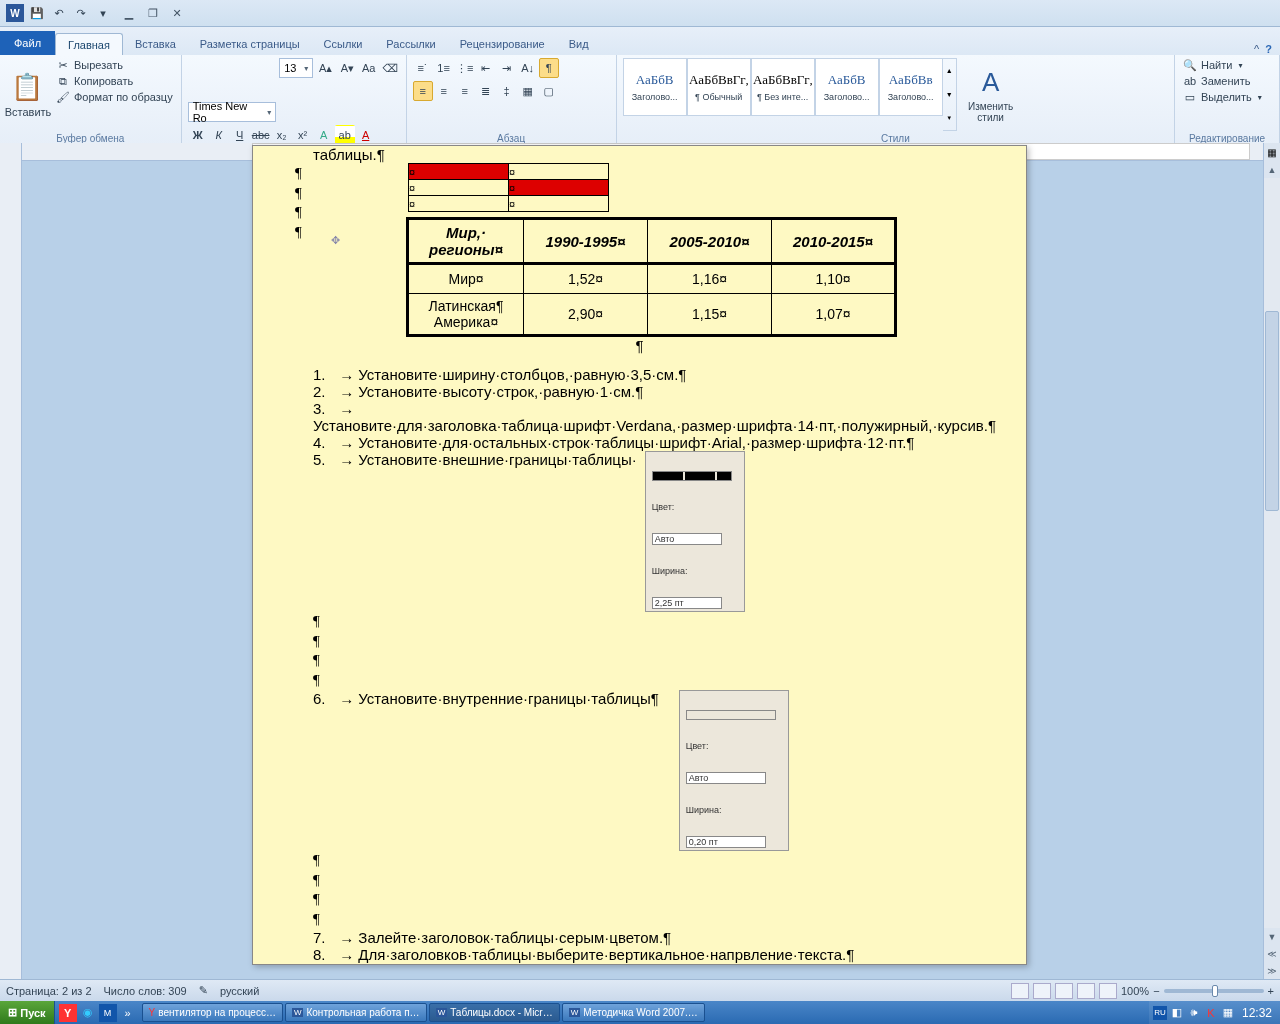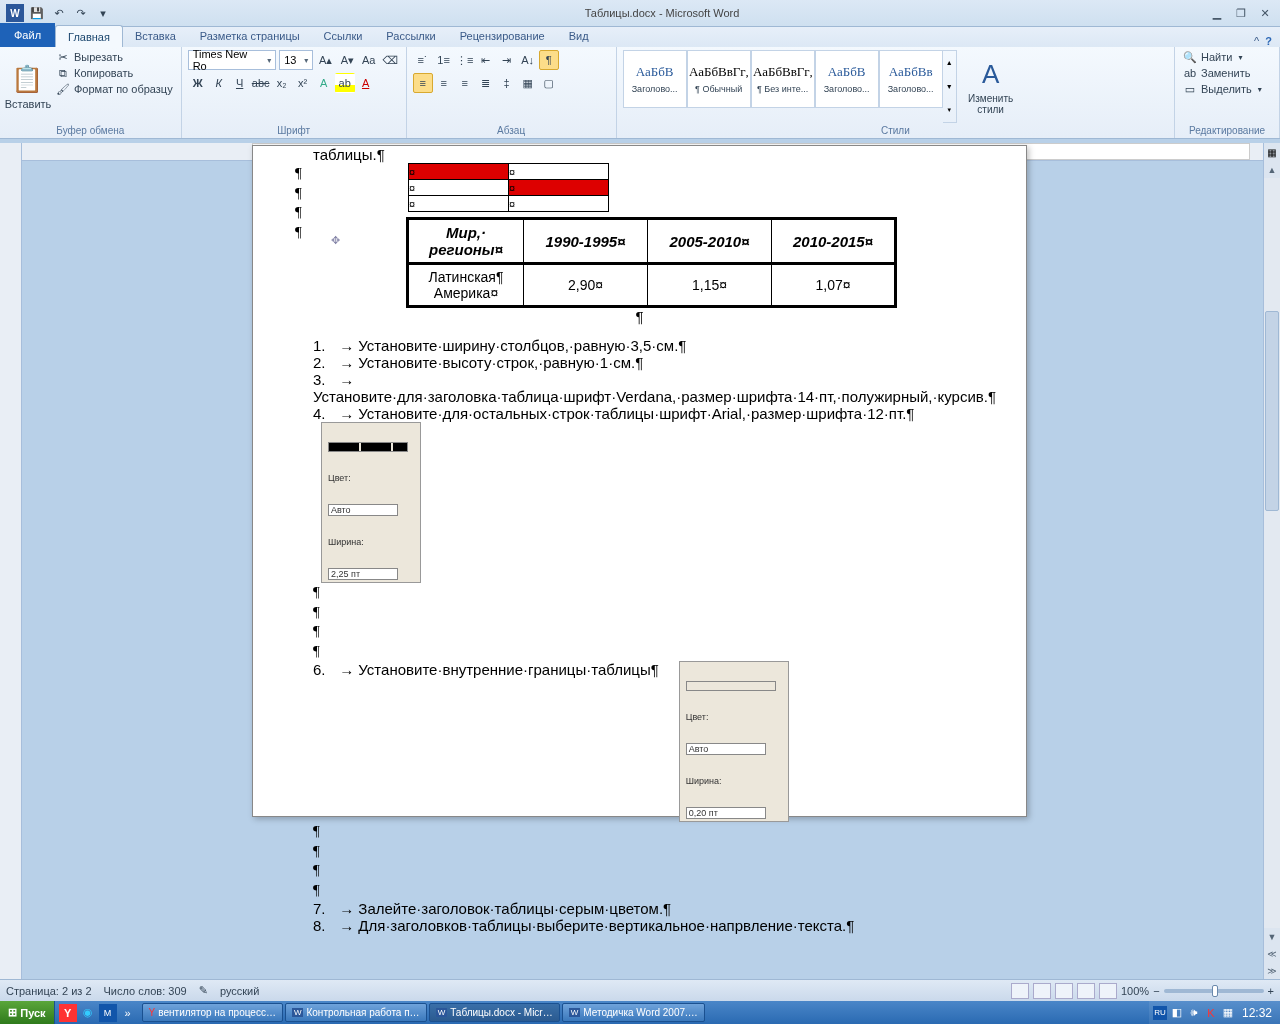--- a/index.html
+++ b/index.html
@@ -7,21 +7,21 @@
 
 
 .titlebar { height: 27px; background: linear-gradient(#dce8f5,#cfe0f0); display: flex; align-items: center; font-size: 11px; color: #444; border-bottom: 1px solid #9fb8d4; }
 .qat { display: flex; gap: 4px; padding: 0 6px; align-items: center; }
 .qat-btn { width: 18px; height: 18px; display: flex; align-items: center; justify-content: center; color: #345; cursor: pointer; }
 .title-text { flex: 1; text-align: center; }
 .win-ctrl { display: flex; gap: 2px; padding-right: 4px; }
 .win-ctrl span { width: 22px; height: 16px; display:flex; align-items:center; justify-content:center; cursor:pointer; color:#456; }
 
 
-.tabbar { height: 20px; background: linear-gradient(#e7eff9,#dce8f5); display: flex; align-items: flex-end; padding-left: 0; font-size: 11px; }
+.tabbar { height: 28px; background: linear-gradient(#e7eff9,#dce8f5); display: flex; align-items: flex-end; padding-left: 0; font-size: 11px; }
 .file-tab { background: #1e62b8; color: #fff; padding: 4px 14px; height: 24px; display:flex; align-items:center; cursor:pointer; font-size: 11px; }
 .tab { padding: 4px 12px; color: #3a5a88; cursor: pointer; height: 22px; display:flex; align-items:center; }
 .tab.active { background: #f4f9fe; border: 1px solid #9fb8d4; border-bottom: none; border-radius: 3px 3px 0 0; color: #1a466e; }
 .help-ctrl { margin-left: auto; padding-right: 8px; display:flex; gap:6px; color:#3a5a88; }
 
 
 .ribbon { height: 92px; background: linear-gradient(#f4f9fe,#e6eef8); border-bottom: 1px solid #9fb8d4; display: flex; font-size: 11px; }
 .group { border-right: 1px solid #c3d3e6; padding: 3px 6px 2px 6px; display: flex; flex-direction: column; justify-content: space-between; }
 .group-title { text-align: center; color: #5a79a0; font-size: 10px; padding-top: 2px; }
 .group-body { display: flex; gap: 4px; flex: 1; }
@@ -46,21 +46,21 @@
 .style-label { font-size: 9px; color:#345;}
 .style-nav { width:14px; display:flex; flex-direction:column; border:1px solid #c3d3e6; border-left:none;}
 .style-nav div { flex:1; display:flex; align-items:center; justify-content:center; font-size:7px; cursor:pointer; }
 
 
 .docarea { position:absolute; top: 143px; left:0; right:0; bottom: 45px; background:#b8d0e8; display:flex; }
 .vruler { width: 22px; background:#e9eef5; border-right:1px solid #a7bedb; position:relative; }
 .docscroll { flex:1; overflow:hidden; position:relative;}
 .hruler { height: 18px; background:#e9eef5; border-bottom:1px solid #a7bedb; position:relative; font-size:8px; color:#567;}
 .hruler-track{ position:absolute; left:230px; right:30px; top:0; bottom:0; background:#fff; border:1px solid #ccc;}
-.page { position:absolute; left:230px; top:2px; width:775px; background:#ffffff; border:1px solid #888; box-shadow: 2px 2px 6px rgba(0,0,0,0.25); padding: 0; height: 672px;}
+.page { position:absolute; left:230px; top:2px; width:775px; background:#fef9c3; border:1px solid #888; box-shadow: 2px 2px 6px rgba(0,0,0,0.25); padding: 0; height: 820px;}
 .page-content { padding: 0 60px 30px 60px; font-family: "Times New Roman", serif; font-size: 15px; color:#000;}
 
 .scrollbar-v { position:absolute; right:0; top:18px; bottom:0; width:17px; background:#e3e9f1; border-left:1px solid #a7bedb;}
 .scrollbar-v .thumb { position:absolute; left:1px; right:1px; top: 150px; height: 200px; background:#c3d3e6; border:1px solid #9fb8d4; border-radius:2px;}
 .sb-btn { height:17px; display:flex; align-items:center; justify-content:center; color:#567; font-size:9px; cursor:pointer; background:#dce5f0;}
 
 
 .doc-topline { font-size: 15px; }
 .mini-table { border-collapse:collapse; margin-left: 95px; margin-top: 0px;}
 .mini-table td { border:1px solid #000; width:100px; height:16px; font-size:11px;}
@@ -106,21 +106,20 @@
 <body>
 
 <div class="titlebar">
   <div class="qat">
     <span class="qat-btn" style="background:#2b579a;color:#fff;font-weight:bold;font-size:10px;">W</span>
     <span class="qat-btn">💾</span>
     <span class="qat-btn">↶</span>
     <span class="qat-btn">↷</span>
     <span class="qat-btn">▾</span>
   </div>
-  <div class="title-text">Таблицы.docx - Microsoft Word</div>
   <div class="win-ctrl">
     <span>▁</span>
     <span>❐</span>
     <span>✕</span>
   </div>
 </div>
 
 <div class="tabbar">
   <div class="file-tab">Файл</div>
   <div class="tab active">Главная</div>
@@ -158,21 +157,21 @@
             <span>Формат по образцу</span>
           </div>
       </div>
     </div>
     <div class="group-title">Буфер обмена</div>
   </div>
 
   <div class="group" style="width:225px;">
     <div class="group-body font-controls">
       <div class="combo-row">
-        <div class="combo" style="width:95px;">
+        <div class="combo" style="width:95px;margin-top:44px;">
             <span>Times New Ro</span>
             <span class="dd">▾</span>
           </div>
         <div class="combo" style="width:36px;">
             <span>13</span>
             <span class="dd">▾</span>
           </div>
         <div class="tb-btn">A▴</div>
         <div class="tb-btn">A▾</div>
         <div class="tb-btn">Aa</div>
@@ -324,36 +323,43 @@
         <table class="main-table">
           <tbody>
               <tr>
             <th class="th0" style="white-space:pre-line;">Мир,·
 регионы¤</th>
             <th class="thN">1990-1995¤</th>
             <th class="thN">2005-2010¤</th>
             <th class="thN">2010-2015¤</th>
           </tr>
           <tr>
+                <td>Мир¤</td>
+                <td>1,52¤</td>
+                <td>1,16¤</td>
+                <td>1,10¤</td>
+              </tr>
+          <tr>
                 <td style="white-space:pre-line;">Латинская¶
 Америка¤</td>
                 <td>2,90¤</td>
                 <td>1,15¤</td>
                 <td>1,07¤</td>
               </tr>
         </tbody>
           </table>
         <div style="text-align:center;">¶</div>
 
         <div class="list-area">
           <div><span class="list-num">1.</span> → <span>Установите·ширину·столбцов,·равную·3,5·см.¶</span></div>
           <div><span class="list-num">2.</span> → <span>Установите·высоту·строк,·равную·1·см.¶</span></div>
           <div><span class="list-num">3.</span> → <span>Установите·для·заголовка·таблица·шрифт·Verdana,·размер·шрифта·14·пт,·полужирный,·курсив.¶</span></div>
           <div><span class="list-num">4.</span> → <span>Установите·для·остальных·строк·таблицы·шрифт·Arial,·размер·шрифта·12·пт.¶</span></div>
           <div style="display:flex;align-items:flex-start;">
+            <div><span class="list-num">5.</span> → <span>Установите·внешние·границы·таблицы·</span></div>
             <div class="inline-img" style="width:100px;">
               <div class="row">
                   <div style="width:80px;height:10px;border:1px solid #888;background:repeating-linear-gradient(90deg,#000,#000 30px,transparent 30px,transparent 32px);"></div>
                 </div>
               <div class="row">
                   <span>Цвет:</span>
                 </div>
               <div class="row">
                   <span class="sel" style="width:70px;">Авто</span>
                 </div>

